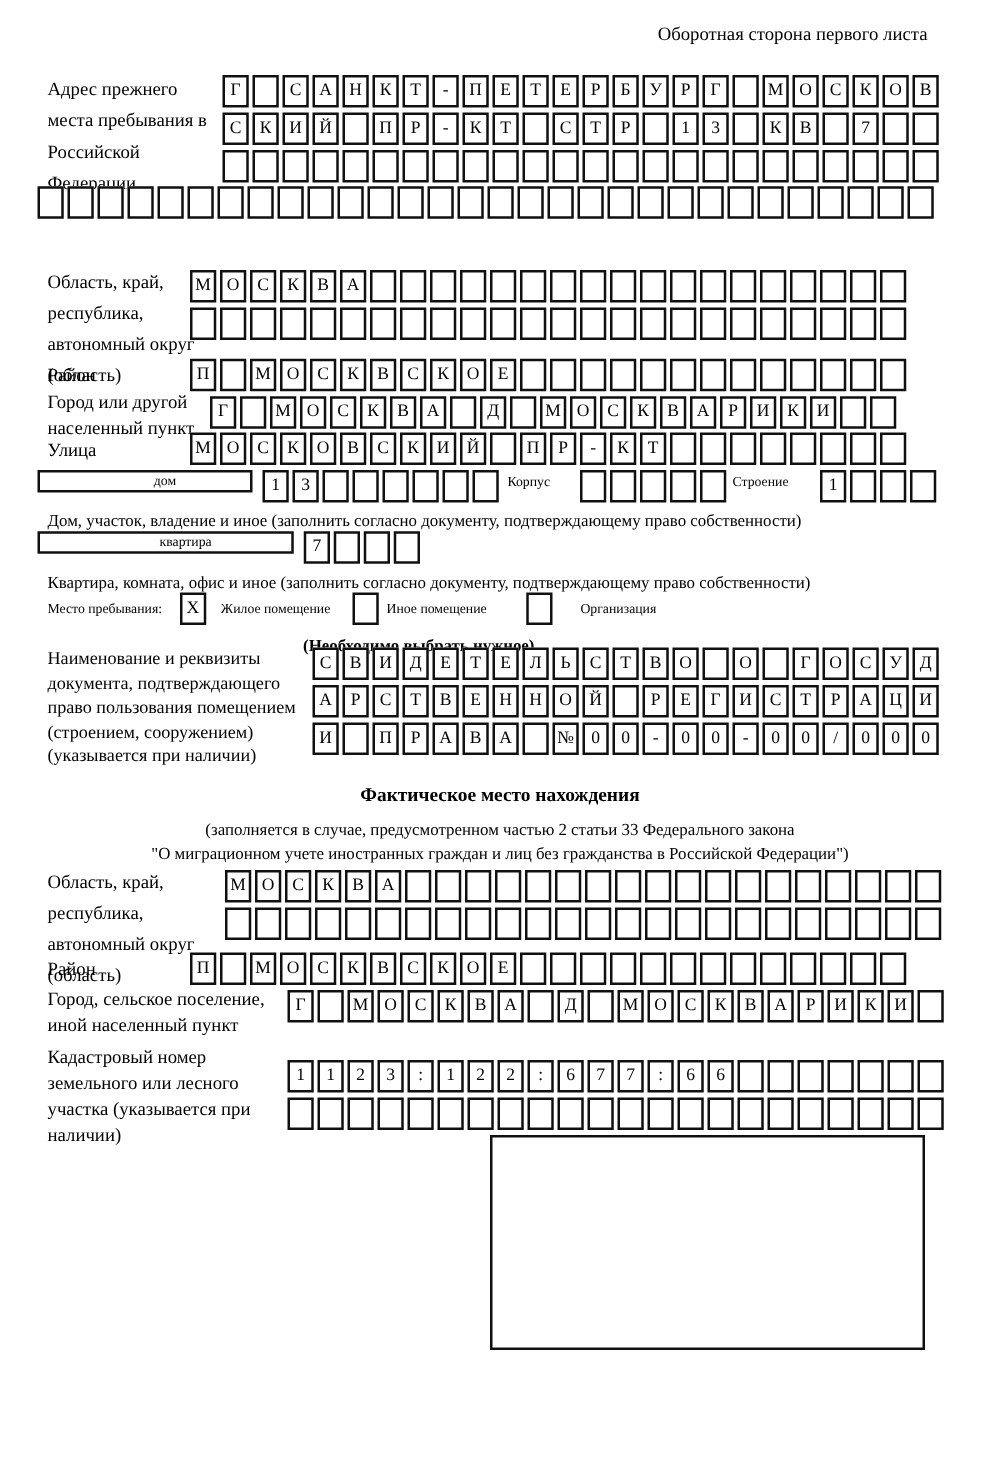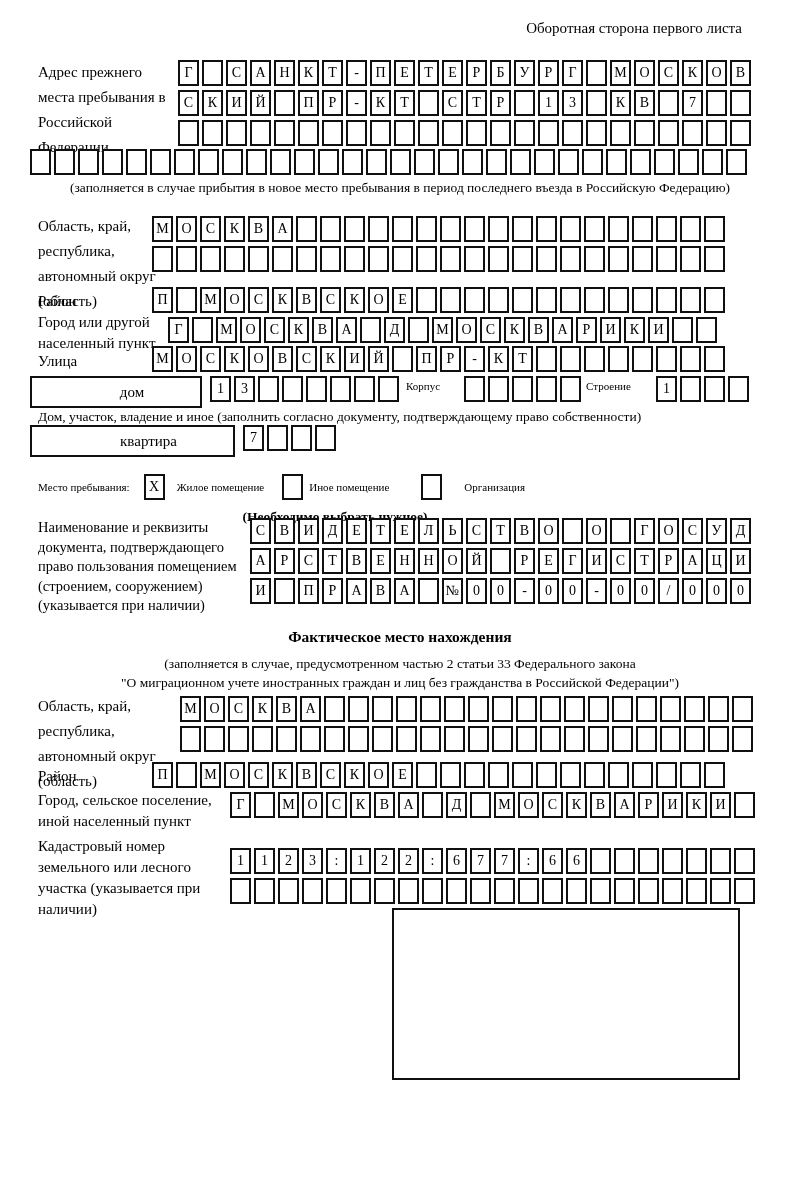--- a/index.html
+++ b/index.html
@@ -14,22 +14,22 @@
     border:2px solid #101010;background:#fff;
     display:flex;align-items:center;justify-content:center;
     font-size:14px;line-height:1;
   }
   .lbl{font-size:15px;line-height:25px;}
   .small-lh{line-height:21px;}
   .note{font-size:13.5px;line-height:19px;}
   .center{text-align:center;width:800px;left:0;}
   .title{font-weight:bold;font-size:15.5px;}
   .boxfield{
-    box-sizing:border-box;border:2px solid #101010;height:32px;background:#fff;
-    display:flex;align-items:center;justify-content:center;font-size:15px;padding-left:32px;
+    box-sizing:border-box;border:2px solid #101010;height:18px;background:#fff;
+    display:flex;align-items:center;justify-content:center;font-size:11px;padding-left:32px;
   }
   .inline-lbl{font-size:11px;}
   .row-flex{display:flex;align-items:center;}
   .stamp-box{box-sizing:border-box;border:2px solid #101010;background:#fff;}
   .doc-lbl{font-size:14.5px;line-height:19.5px;}
 </style>
 </head>
 <body>
 
 <div class="page">
@@ -140,21 +140,20 @@
       <span class="cell"></span>
       <span class="cell"></span>
       <span class="cell"></span>
       <span class="cell"></span>
       <span class="cell"></span>
       <span class="cell"></span>
       <span class="cell"></span>
       <span class="cell"></span>
       <span class="cell"></span>
     </div>
-  <div class="abs note center" style="top:178px;">(заполняется в случае прибытия в новое место пребывания в период последнего въезда в Российскую Федерацию)</div>
 
 
   <div class="abs lbl" style="left:38px;top:214px;width:118px;">Область, край, республика, автономный округ (область)</div>
   <div class="abs cells" style="left:152px;top:216px;">
       <span class="cell">М</span>
       <span class="cell">О</span>
       <span class="cell">С</span>
       <span class="cell">К</span>
       <span class="cell">В</span>
       <span class="cell">А</span>
@@ -315,20 +314,21 @@
     </div>
   <div class="abs note" style="left:38px;top:407px;">Дом, участок, владение и иное (заполнить согласно документу, подтверждающему право собственности)</div>
 
   <div class="abs boxfield" style="left:30px;top:425px;width:205px;">квартира</div>
   <div class="abs cells" style="left:243px;top:425px;">
       <span class="cell">7</span>
       <span class="cell"></span>
       <span class="cell"></span>
       <span class="cell"></span>
     </div>
+  <div class="abs note" style="left:38px;top:456px;">Квартира, комната, офис и иное (заполнить согласно документу, подтверждающему право собственности)</div>
 
   <div class="abs row-flex" style="left:38px;top:474px;">
     <span class="inline-lbl" style="margin-right:14px;">Место пребывания:</span>
     <span class="cell">X</span>
     <span class="inline-lbl" style="margin-left:12px;">Жилое помещение</span>
     <span class="cell" style="margin-left:18px;"></span>
     <span class="inline-lbl" style="margin-left:6px;">Иное помещение</span>
     <span class="cell" style="margin-left:32px;"></span>
     <span class="inline-lbl" style="margin-left:22px;">Организация</span>
   </div>

